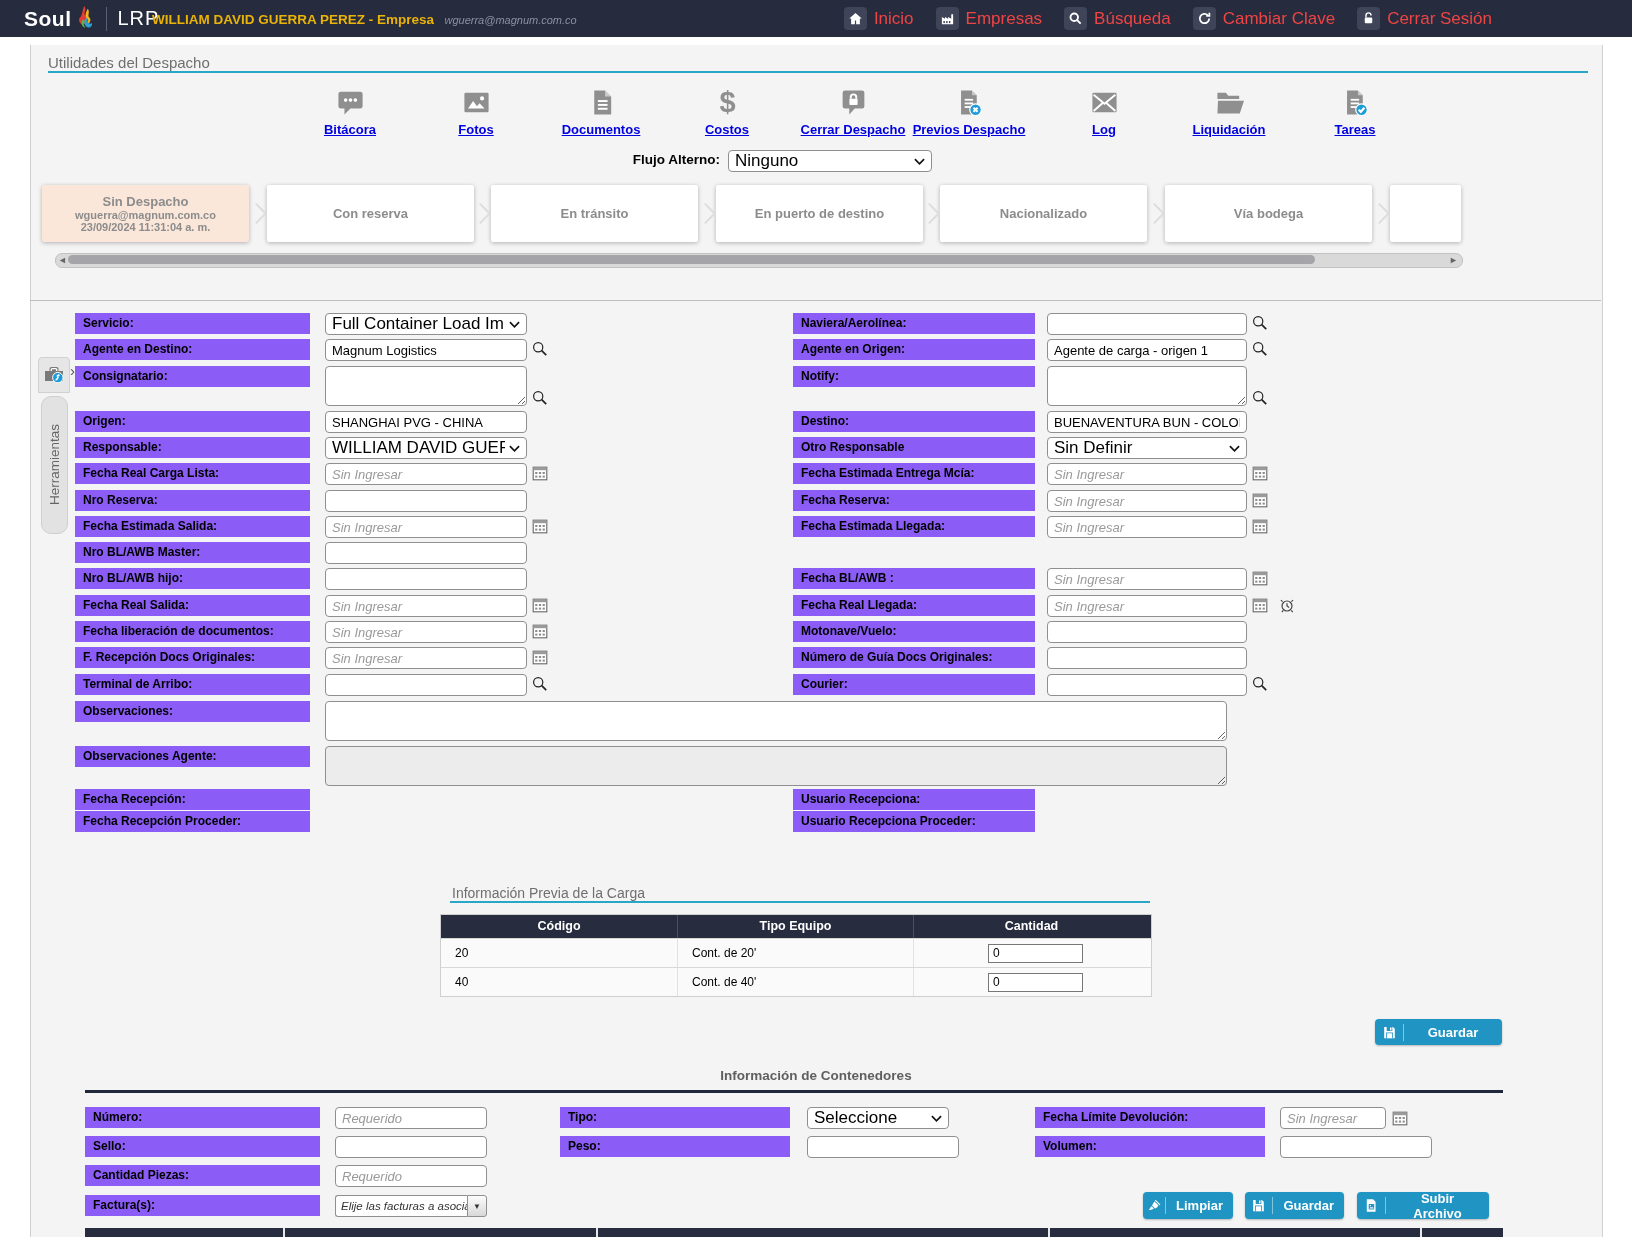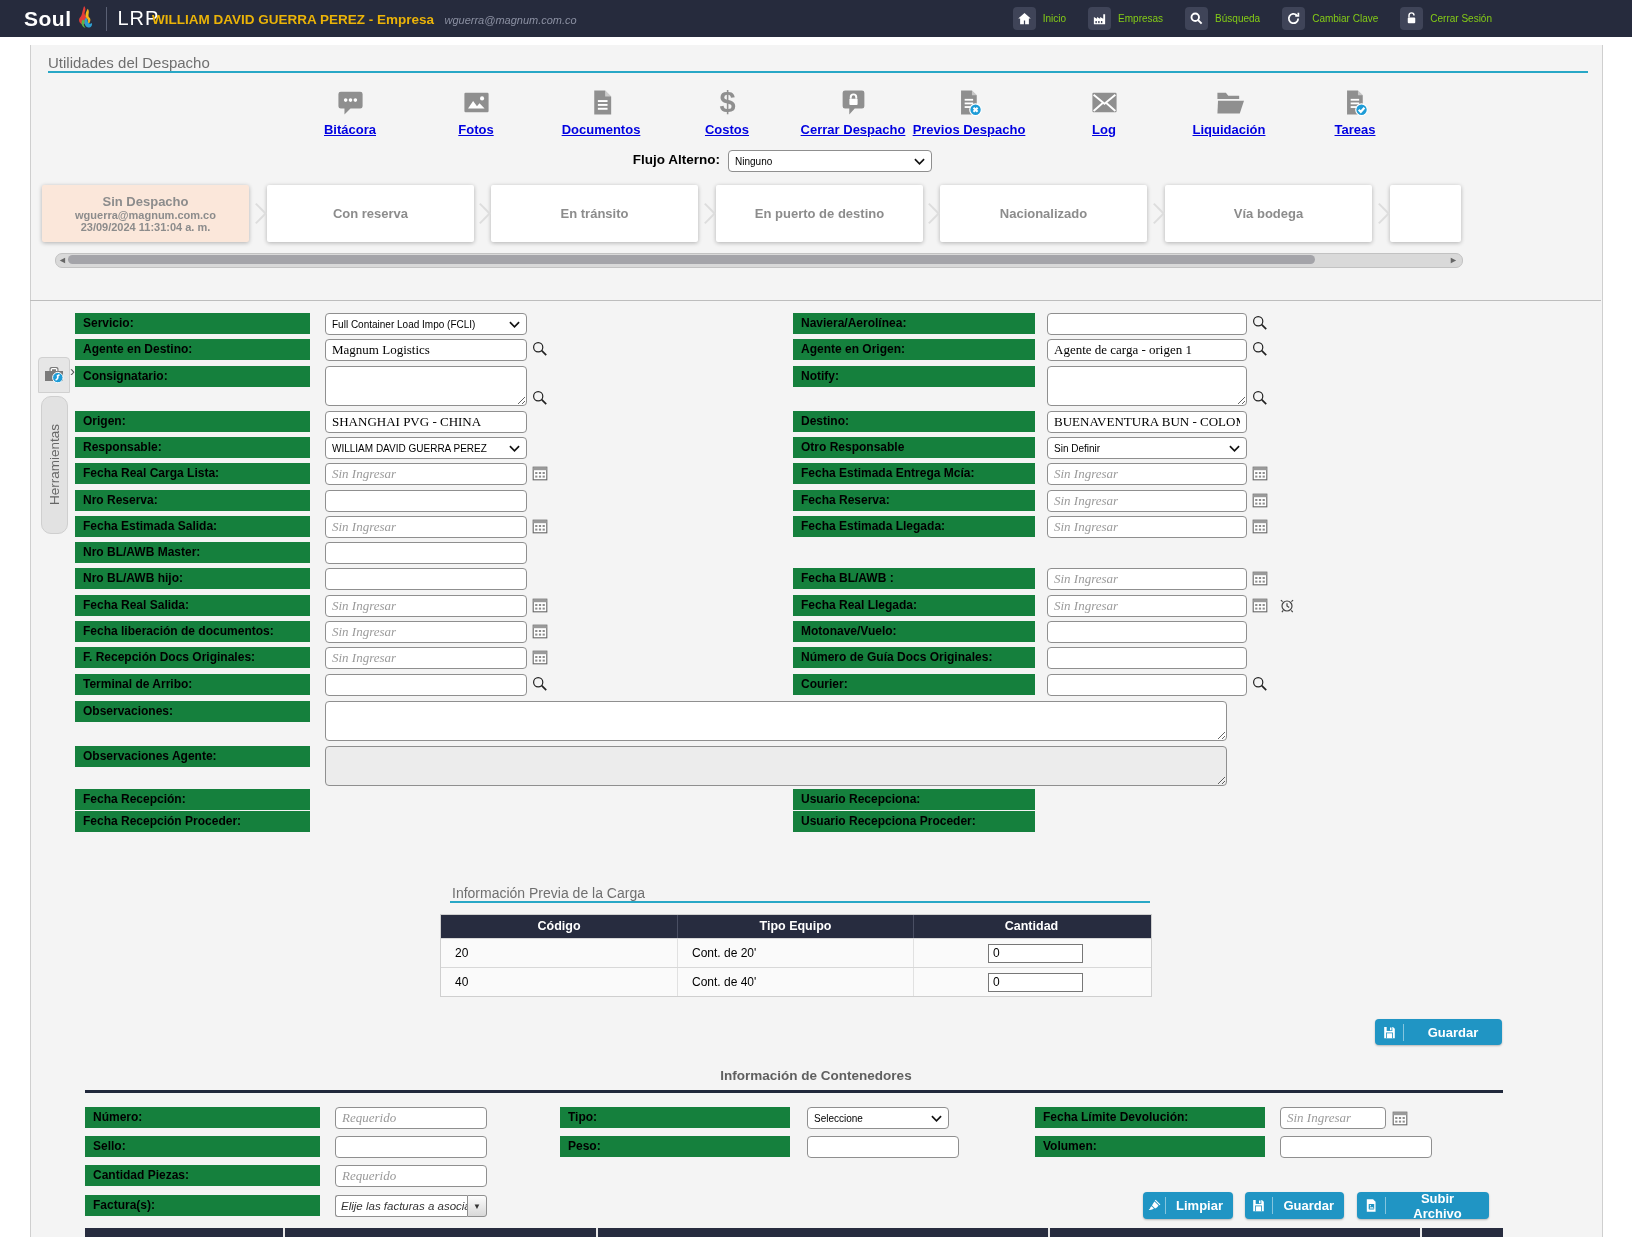--- a/index.html
+++ b/index.html
@@ -12,21 +12,21 @@
   .brand .flame{width:22px;height:27px;margin-left:2px;}
   .brand .vdiv{width:1px;height:24px;background:#5a6074;margin:0 11px 0 10px;}
   .brand .lrp{color:#fff;font-size:20px;font-weight:300;letter-spacing:1px;}
   .userline{position:absolute;left:152px;top:10px;white-space:nowrap;}
   .userline .uname{color:#eab308;font-size:13.5px;font-weight:bold;}
   .userline .uemail{color:#8b90a2;font-size:11px;font-style:italic;margin-left:6px;}
   .nav-menu{position:absolute;right:140px;top:0;height:37px;display:flex;align-items:center;gap:22px;}
   .nav-item{display:flex;align-items:center;gap:7px;cursor:pointer;}
   .nav-ic{width:23px;height:23px;background:#3f4458;border-radius:4px;display:flex;align-items:center;justify-content:center;}
   .nav-ic svg{width:15px;height:15px;}
-  .nav-label{color:#84cc16;font-size:10px;}
+  .nav-label{color:#ef4444;font-size:17px;}
 
   
   .panel{position:absolute;left:30px;top:45px;width:1571px;height:1192px;background:#f4f4f4;border-left:1px solid #cfcfcf;border-right:1px solid #cfcfcf;}
   .sec-title{position:absolute;color:#6f6f6f;font-size:15px;}
   .teal-line{position:absolute;height:2px;background:#28a7c6;}
 
   
   .util{position:absolute;width:150px;text-align:center;cursor:pointer;}
   .util .uic{display:inline-block;height:32px;}
   .util .uic svg{width:29px;height:29px;}
@@ -56,26 +56,26 @@
   .tabs-base{position:absolute;left:30px;top:300px;width:1571px;height:1px;background:#bdbdbd;}
 
   
   .tools-icon{position:absolute;left:38px;top:357px;width:30px;height:34px;background:#e6e6e6;border:1px solid #d0d0d0;border-radius:4px 4px 0 0;display:flex;align-items:center;justify-content:center;cursor:pointer;}
   .tools-icon svg{width:24px;height:24px;}
   .tools-arrow{position:absolute;left:70px;top:362px;color:#555;font-size:15px;cursor:pointer;}
   .tools-pill{position:absolute;left:41px;top:396px;width:25px;height:136px;background:#e2e2e2;border:1px solid #cfcfcf;border-radius:10px;display:flex;align-items:center;justify-content:center;}
   .tools-pill span{writing-mode:vertical-rl;transform:rotate(180deg);color:#666;font-size:13.5px;}
 
   
-  .flabel{position:absolute;background:#15803d;height:21px;line-height:21px;padding-left:8px;font-size:12px;font-weight:bold;white-space:nowrap;overflow:hidden;box-sizing:border-box;}
-  .inp{position:absolute;height:22px;border:1px solid #8f8f8f;border-radius:4px;background:#fff;font-size:13px;padding:8px 6px;box-sizing:border-box;font-family:Liberation Serif, serif;color:#000;}
+  .flabel{position:absolute;background:#8b5cf6;height:21px;line-height:21px;padding-left:8px;font-size:12px;font-weight:bold;white-space:nowrap;overflow:hidden;box-sizing:border-box;}
+  .inp{position:absolute;height:22px;border:1px solid #8f8f8f;border-radius:4px;background:#fff;font-size:13px;padding:8px 6px;box-sizing:border-box;font-family:Liberation Sans, sans-serif;color:#000;}
   .inp::placeholder{color:#999;font-style:italic;}
   .inp.date::placeholder{color:#9a9a9a;font-style:italic;}
   .sel{position:absolute;height:22px;border:1px solid #8f8f8f;border-radius:4px;background:#fff;display:flex;align-items:center;justify-content:space-between;padding:0 6px;box-sizing:border-box;cursor:pointer;}
-  .sel .sel-txt{font-size:10px;white-space:nowrap;overflow:hidden;flex:1;}
+  .sel .sel-txt{font-size:17px;white-space:nowrap;overflow:hidden;flex:1;}
   .sel svg{width:11px;height:7px;flex:none;margin-left:4px;}
   .ta{position:absolute;border:1px solid #8f8f8f;border-radius:4px;background:#fff;font-size:13px;font-family:"Liberation Sans",sans-serif;padding:2px 6px;box-sizing:border-box;resize:both;}
   .ta.disabled{background:#ececec;}
   .mini-ic{position:absolute;width:16px;height:16px;cursor:pointer;}
   .mini-ic svg{width:16px;height:16px;}
 
   
   .previa-table{position:absolute;left:440px;top:914px;width:710px;border:1px solid #cfcfcf;background:#fff;}
   .pt-head{display:flex;background:#272c3f;height:23px;}
   .pt-hcell{color:#fff;font-size:12.5px;font-weight:bold;text-align:center;line-height:23px;border-right:1px solid #4a4f63;box-sizing:border-box;}

